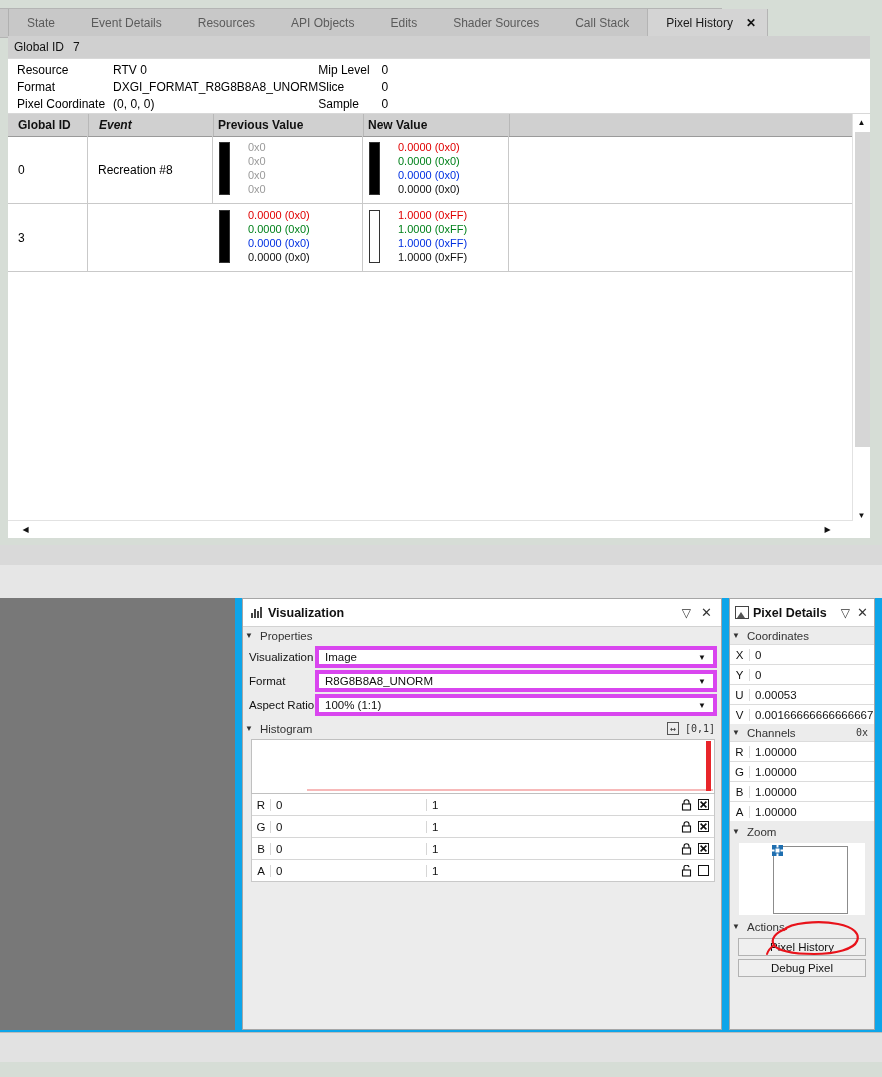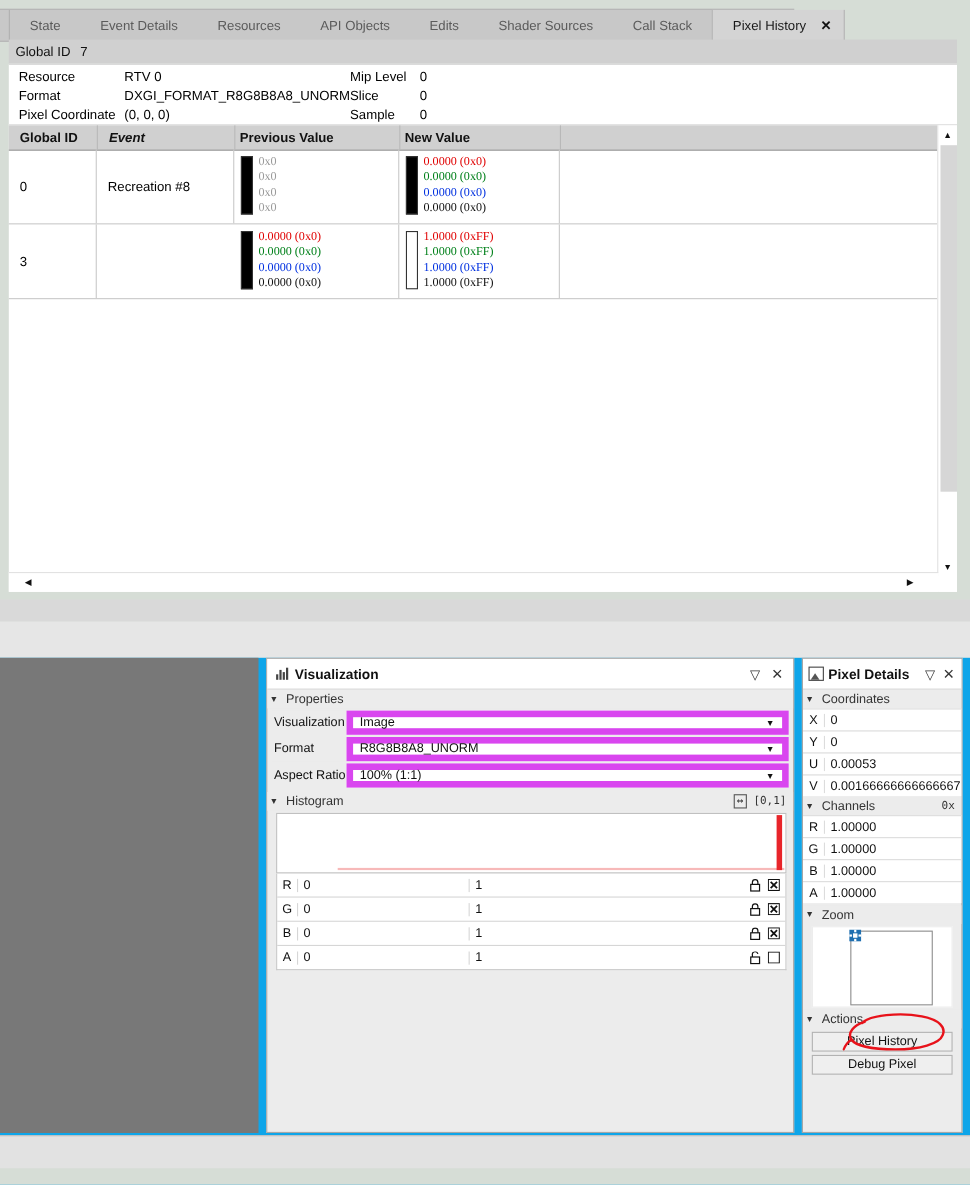--- a/index.html
+++ b/index.html
@@ -51,21 +51,21 @@
   .gcell{position:absolute;top:0;height:67px;box-sizing:border-box;}
   .c-id{left:0;width:80px;border-right:1px solid #c9c9c9;}
   .c-ev{left:80px;width:125px;border-right:1px solid #c9c9c9;}
   .c-pv{left:205px;width:150px;border-right:1px solid #c9c9c9;}
   .c-nv{left:355px;width:146px;border-right:1px solid #c9c9c9;}
   .c-id span,.c-ev span{position:absolute;top:50%;transform:translateY(-50%);left:10px;font-size:12px;}
   .valbox{position:absolute;left:6px;top:4px;width:142px;height:58px;}
   .swatch{position:absolute;left:0;top:2px;width:11px;height:53px;border:1px solid #333;box-sizing:border-box;}
   .swatch.black{background:#000;}
   .swatch.white{background:#fff;}
-  .vlines{position:absolute;left:16px;top:0;font-family:Liberation Serif, serif;}
+  .vlines{position:absolute;left:29px;top:0;}
   .vline{height:14px;line-height:14px;font-size:11px;white-space:nowrap;}
   .ch-r{color:#e00000;}.ch-g{color:#00801a;}.ch-b{color:#0030e0;}.ch-a{color:#111;}
   .dim{color:#9a9a9a;}
 
   
   .vsb{position:absolute;right:0;top:0;width:17px;height:410px;background:#fff;
        border-left:1px solid #e2e2e2;}
   .vsb .arr{position:absolute;left:0;width:17px;height:17px;display:flex;align-items:center;justify-content:center;font-size:8px;color:#111;}
   .vsb .arr.up{top:0;}
   .vsb .arr.dn{bottom:0;}
@@ -92,21 +92,21 @@
 
   .section{height:17px;display:flex;align-items:center;background:#ececec;font-size:11.5px;color:#333;}
   .section .tri{width:12px;text-align:center;font-size:8px;color:#333;}
   .section .stitle{margin-left:5px;}
   .section .sright{margin-left:auto;display:flex;align-items:center;gap:6px;margin-right:6px;
                    font-family:"DejaVu Sans Mono",monospace;font-size:10px;color:#333;}
 
   .prow{display:flex;align-items:stretch;height:22px;margin:2px 4px 0 4px;}
   .prow .plabel{width:66px;display:flex;align-items:center;justify-content:flex-start;
                 font-size:11.5px;color:#111;background:#ececec;padding-left:2px;}
-  .combo{flex:1;background:#fff;border:6px solid #d946ef;display:flex;align-items:center;
+  .combo{flex:1;background:#fff;border:4px solid #d946ef;display:flex;align-items:center;
          font-size:11.5px;color:#111;box-sizing:border-box;}
   .combo .ctext{margin-left:6px;}
   .combo .carrow{margin-left:auto;margin-right:7px;font-size:8px;color:#111;}
 
   .histbox{position:relative;margin:2px 6px 0 8px;height:55px;background:#fff;border:1px solid #c0c0c0;box-sizing:border-box;}
   .hist-base{position:absolute;left:12%;right:1px;bottom:2px;height:2px;background:#f7b9b9;}
   .hist-bar{position:absolute;right:3px;bottom:2px;width:5px;height:50px;background:#e8252a;}
 
   .chtable{margin:0 6px 0 8px;border:1px solid #c9c9c9;border-top:none;background:#fff;}
   .chrow{display:flex;align-items:center;height:21px;border-top:1px solid #d6d6d6;font-size:11.5px;}

